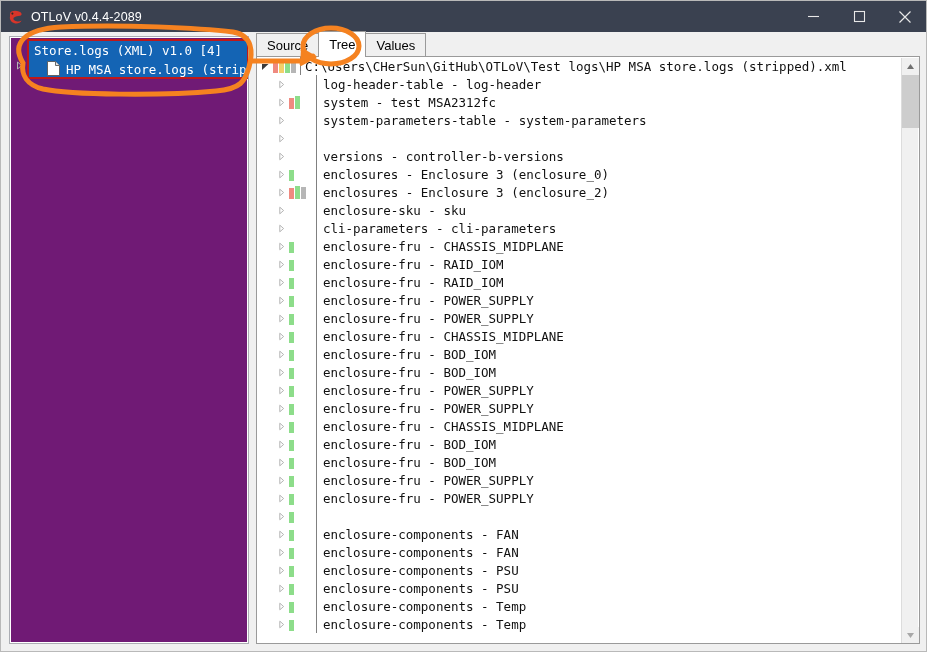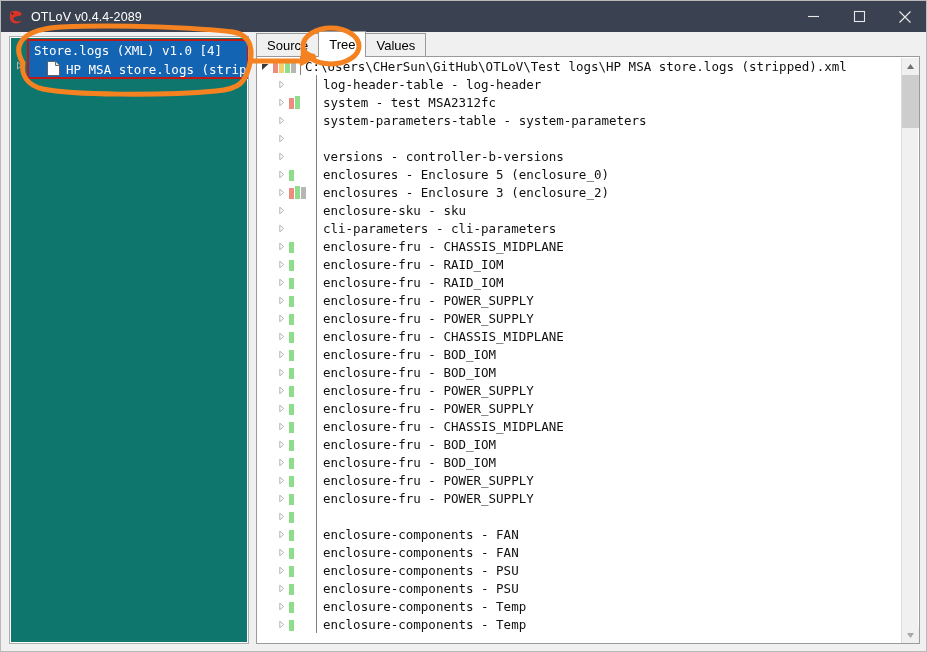--- a/index.html
+++ b/index.html
@@ -45,21 +45,21 @@
     display: flex; align-items: center; justify-content: center;
     flex: 0 0 auto;
   }
   .wbtn svg { display: block; }
 
   
   #left-panel {
     position: absolute;
     left: 8px; top: 35px;
     width: 240px; height: 608px;
-    background: #0f766e;
+    background: #701a75;
     border: 1px solid #abadb3;
     box-shadow: inset 0 0 0 1px #ffffff;
     overflow: hidden;
   }
   #lp-expander {
     position: absolute; left: 2px; top: 18px;
     width: 14px; height: 20px;
     display: flex; align-items: center; justify-content: center;
   }
   #lp-sel-box {
@@ -361,21 +361,21 @@
               <div class="indent" style="width: 16px;"></div>
               <div class="tw-exp">
                 <svg width="9" height="9" viewBox="0 0 9 9">
                   <path d="M2.8 1.2 L6.6 4.5 L2.8 7.8 Z" fill="none" stroke="#b4b4b4" stroke-width="1"></path>
                 </svg>
               </div>
               <div class="bars">
                 <div class="bar" style="background: rgb(141, 221, 138); height: 11px;"></div>
               </div>
               <div class="guide"></div>
-              <div class="tlabel">enclosures - Enclosure 5 (enclosure_0)</div>
+              <div class="tlabel">enclosures - Enclosure 3 (enclosure_0)</div>
             </div>
             <div class="tnode">
               <div class="indent" style="width: 16px;"></div>
               <div class="tw-exp">
                 <svg width="9" height="9" viewBox="0 0 9 9">
                   <path d="M2.8 1.2 L6.6 4.5 L2.8 7.8 Z" fill="none" stroke="#b4b4b4" stroke-width="1"></path>
                 </svg>
               </div>
               <div class="bars">
                 <div class="bar" style="background: rgb(239, 138, 128); height: 11px;"></div>

